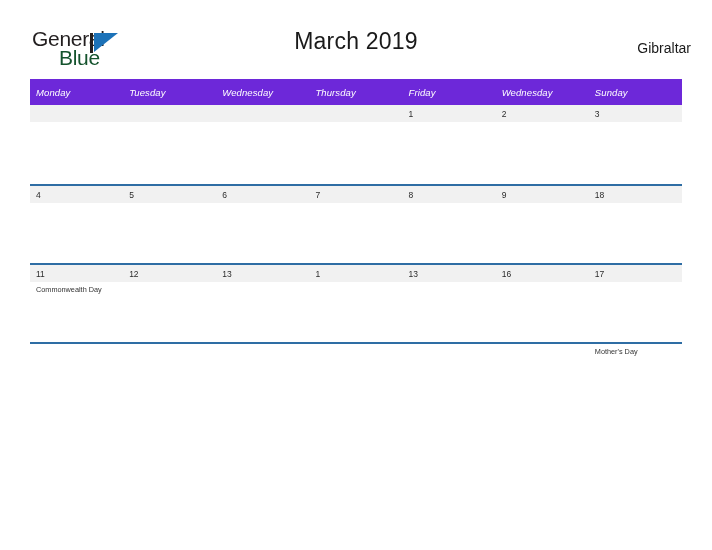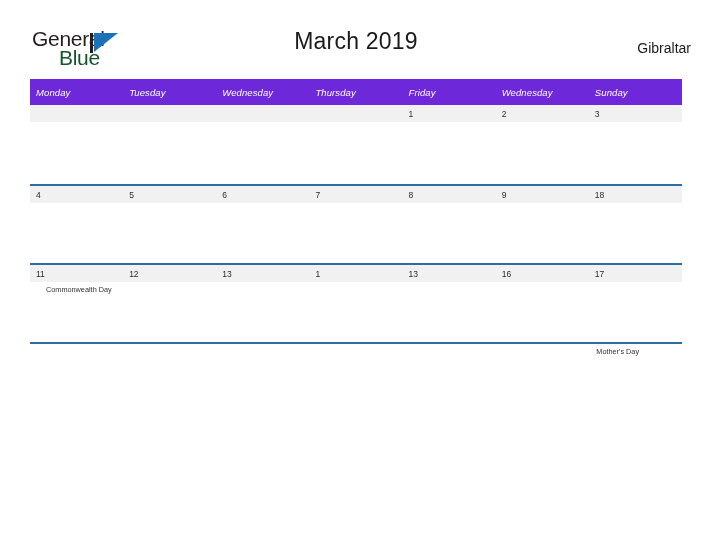--- a/index.html
+++ b/index.html
@@ -119,21 +119,20 @@
   .week-dates {
     display: flex;
     background: #f1f1f1;
     height: 17px;
     align-items: center;
   }
   .week-body {
     display: flex;
     height: 76px;
     background: #ffffff;
-    margin-left: 10px;
   }
   .daynum {
     flex: 1 1 0;
     font-size: 8.5px;
     color: #2b2b2b;
     padding-left: 6px;
     box-sizing: border-box;
     font-family: "Liberation Sans", sans-serif;
   }
   .dayevents {

